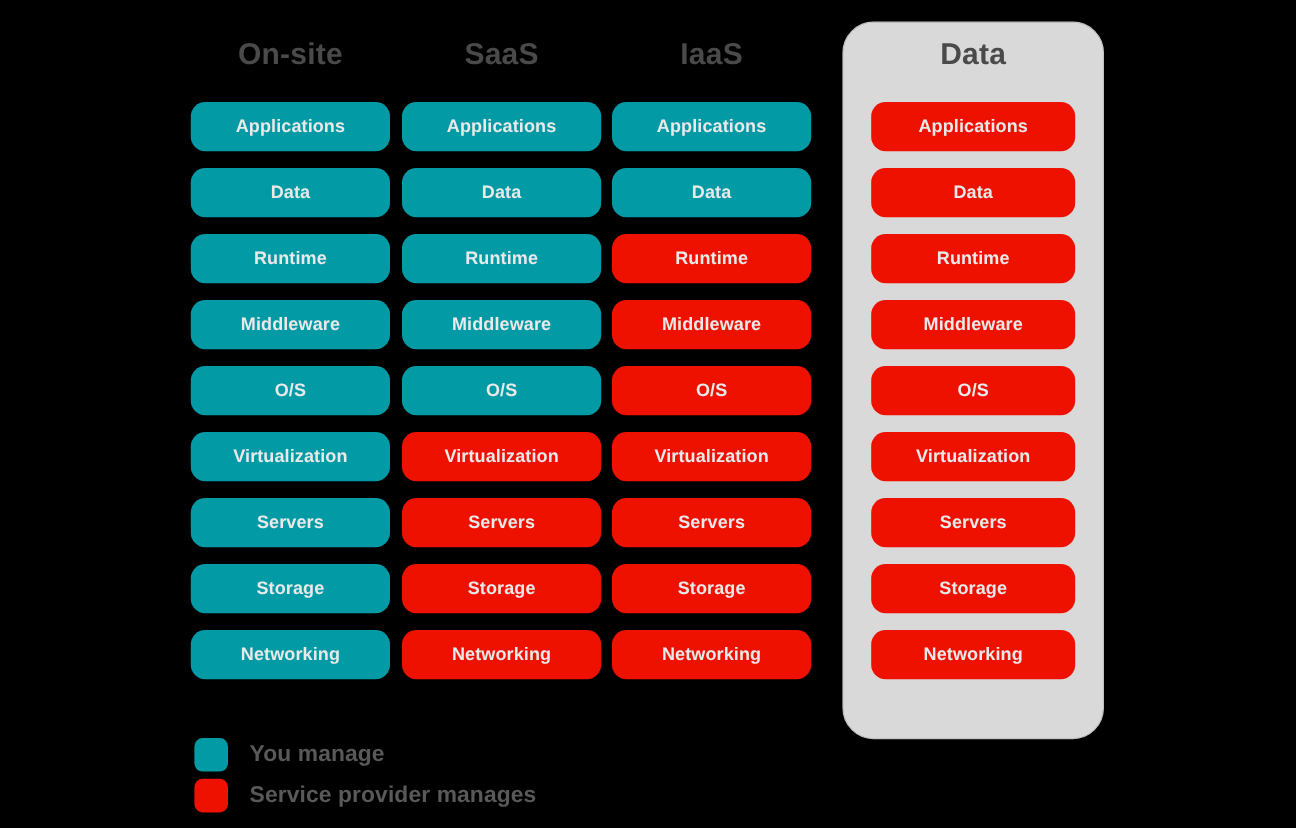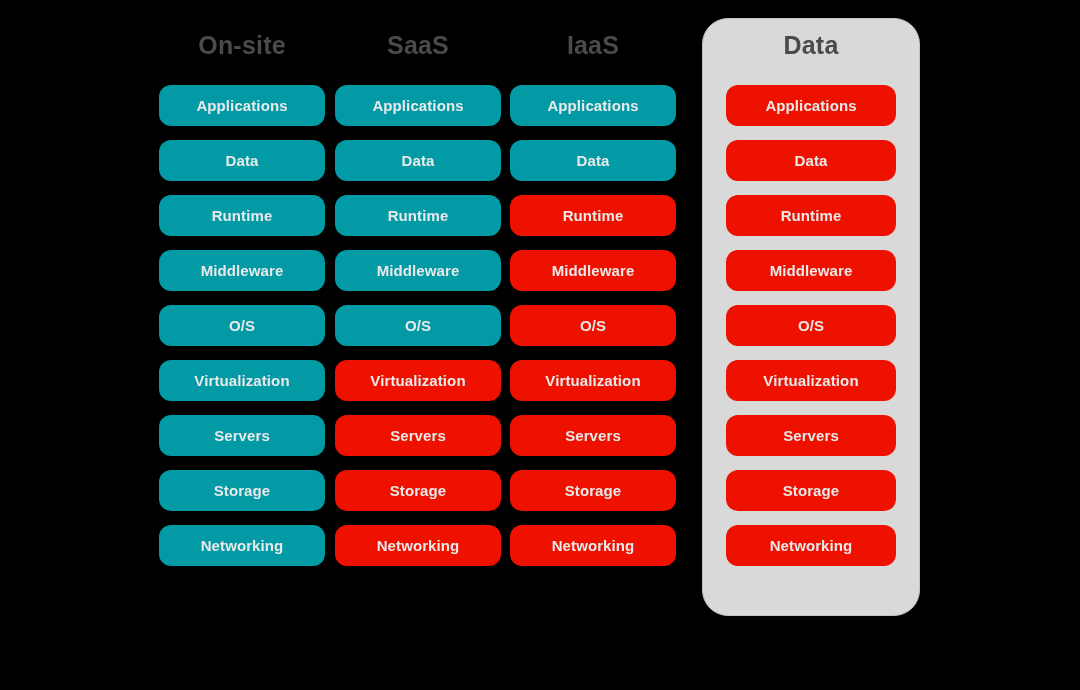--- a/index.html
+++ b/index.html
@@ -172,14 +172,24 @@
           <div class="pill provider">Middleware</div>
           <div class="pill provider">O/S</div>
           <div class="pill provider">Virtualization</div>
           <div class="pill provider">Servers</div>
           <div class="pill provider">Storage</div>
           <div class="pill provider">Networking</div>
         </div>
       </div>
     </div>
 
+  <div class="legend" id="legend-root">
+      <div class="legend-row">
+        <span class="legend-swatch customer"></span>
+        <span class="legend-label">You manage</span>
+      </div>
+      <div class="legend-row">
+        <span class="legend-swatch provider"></span>
+        <span class="legend-label">Service provider manages</span>
+      </div>
+    </div>
 
 </div>
 
 </body></html>

